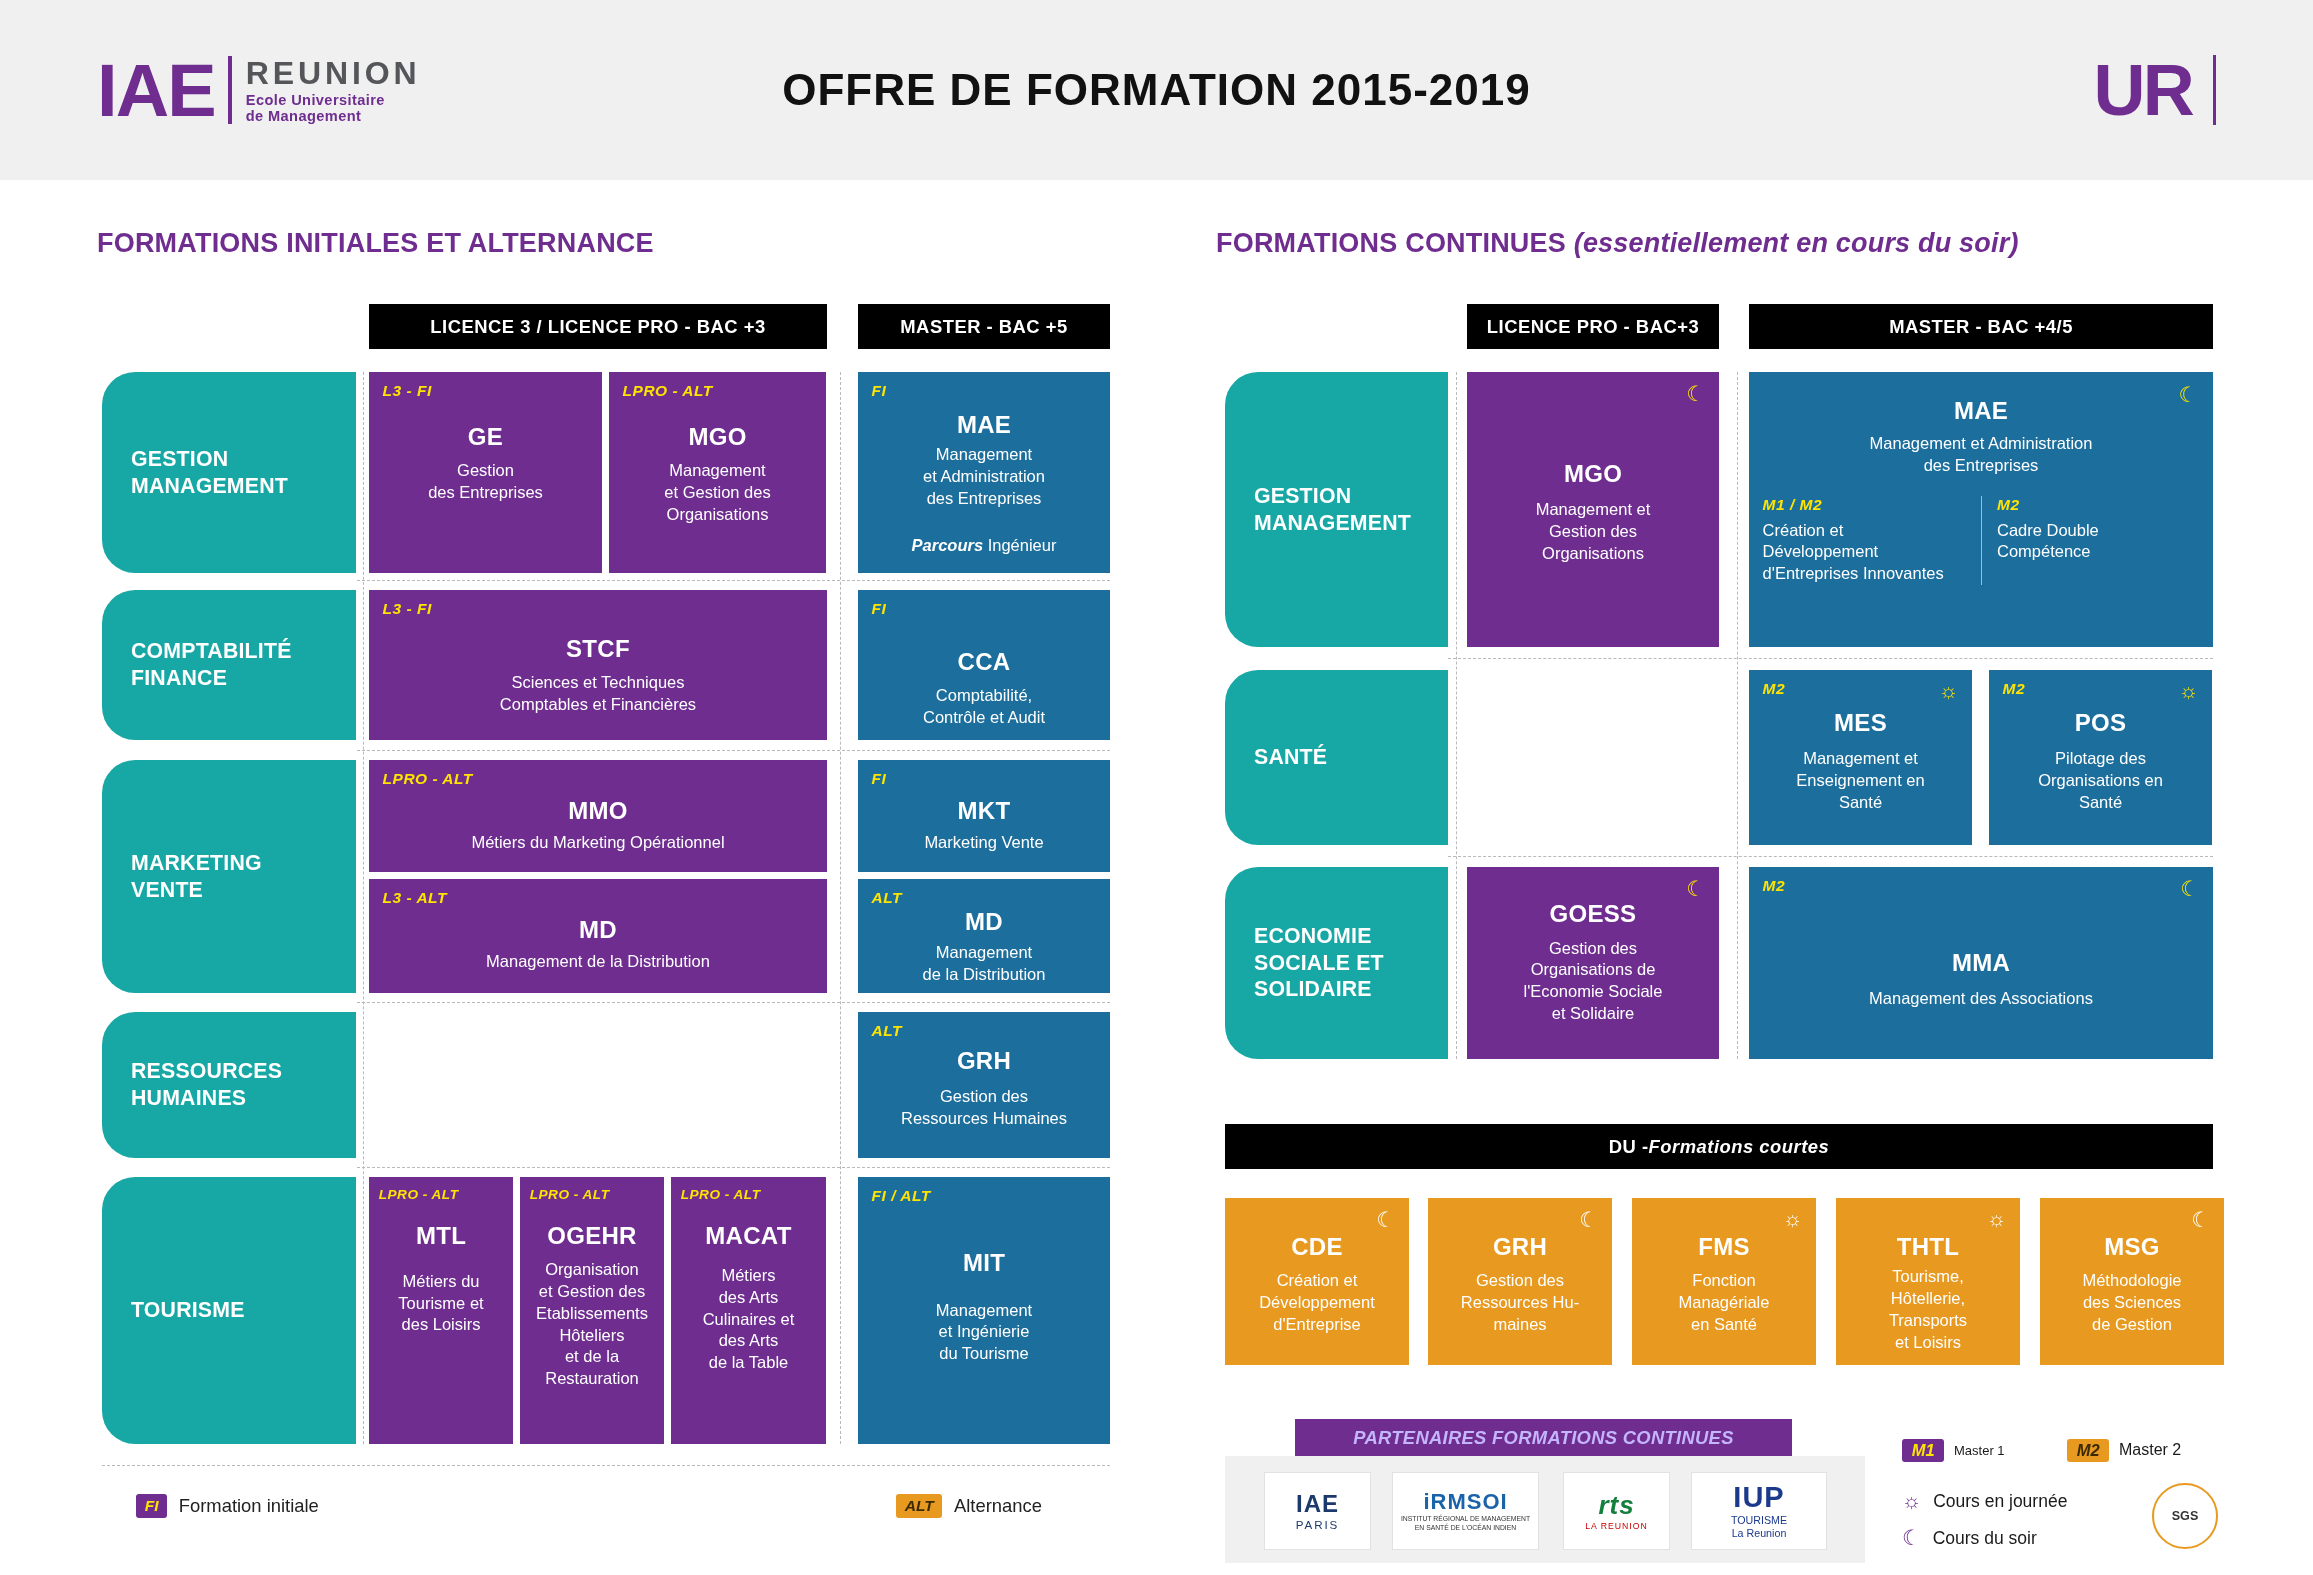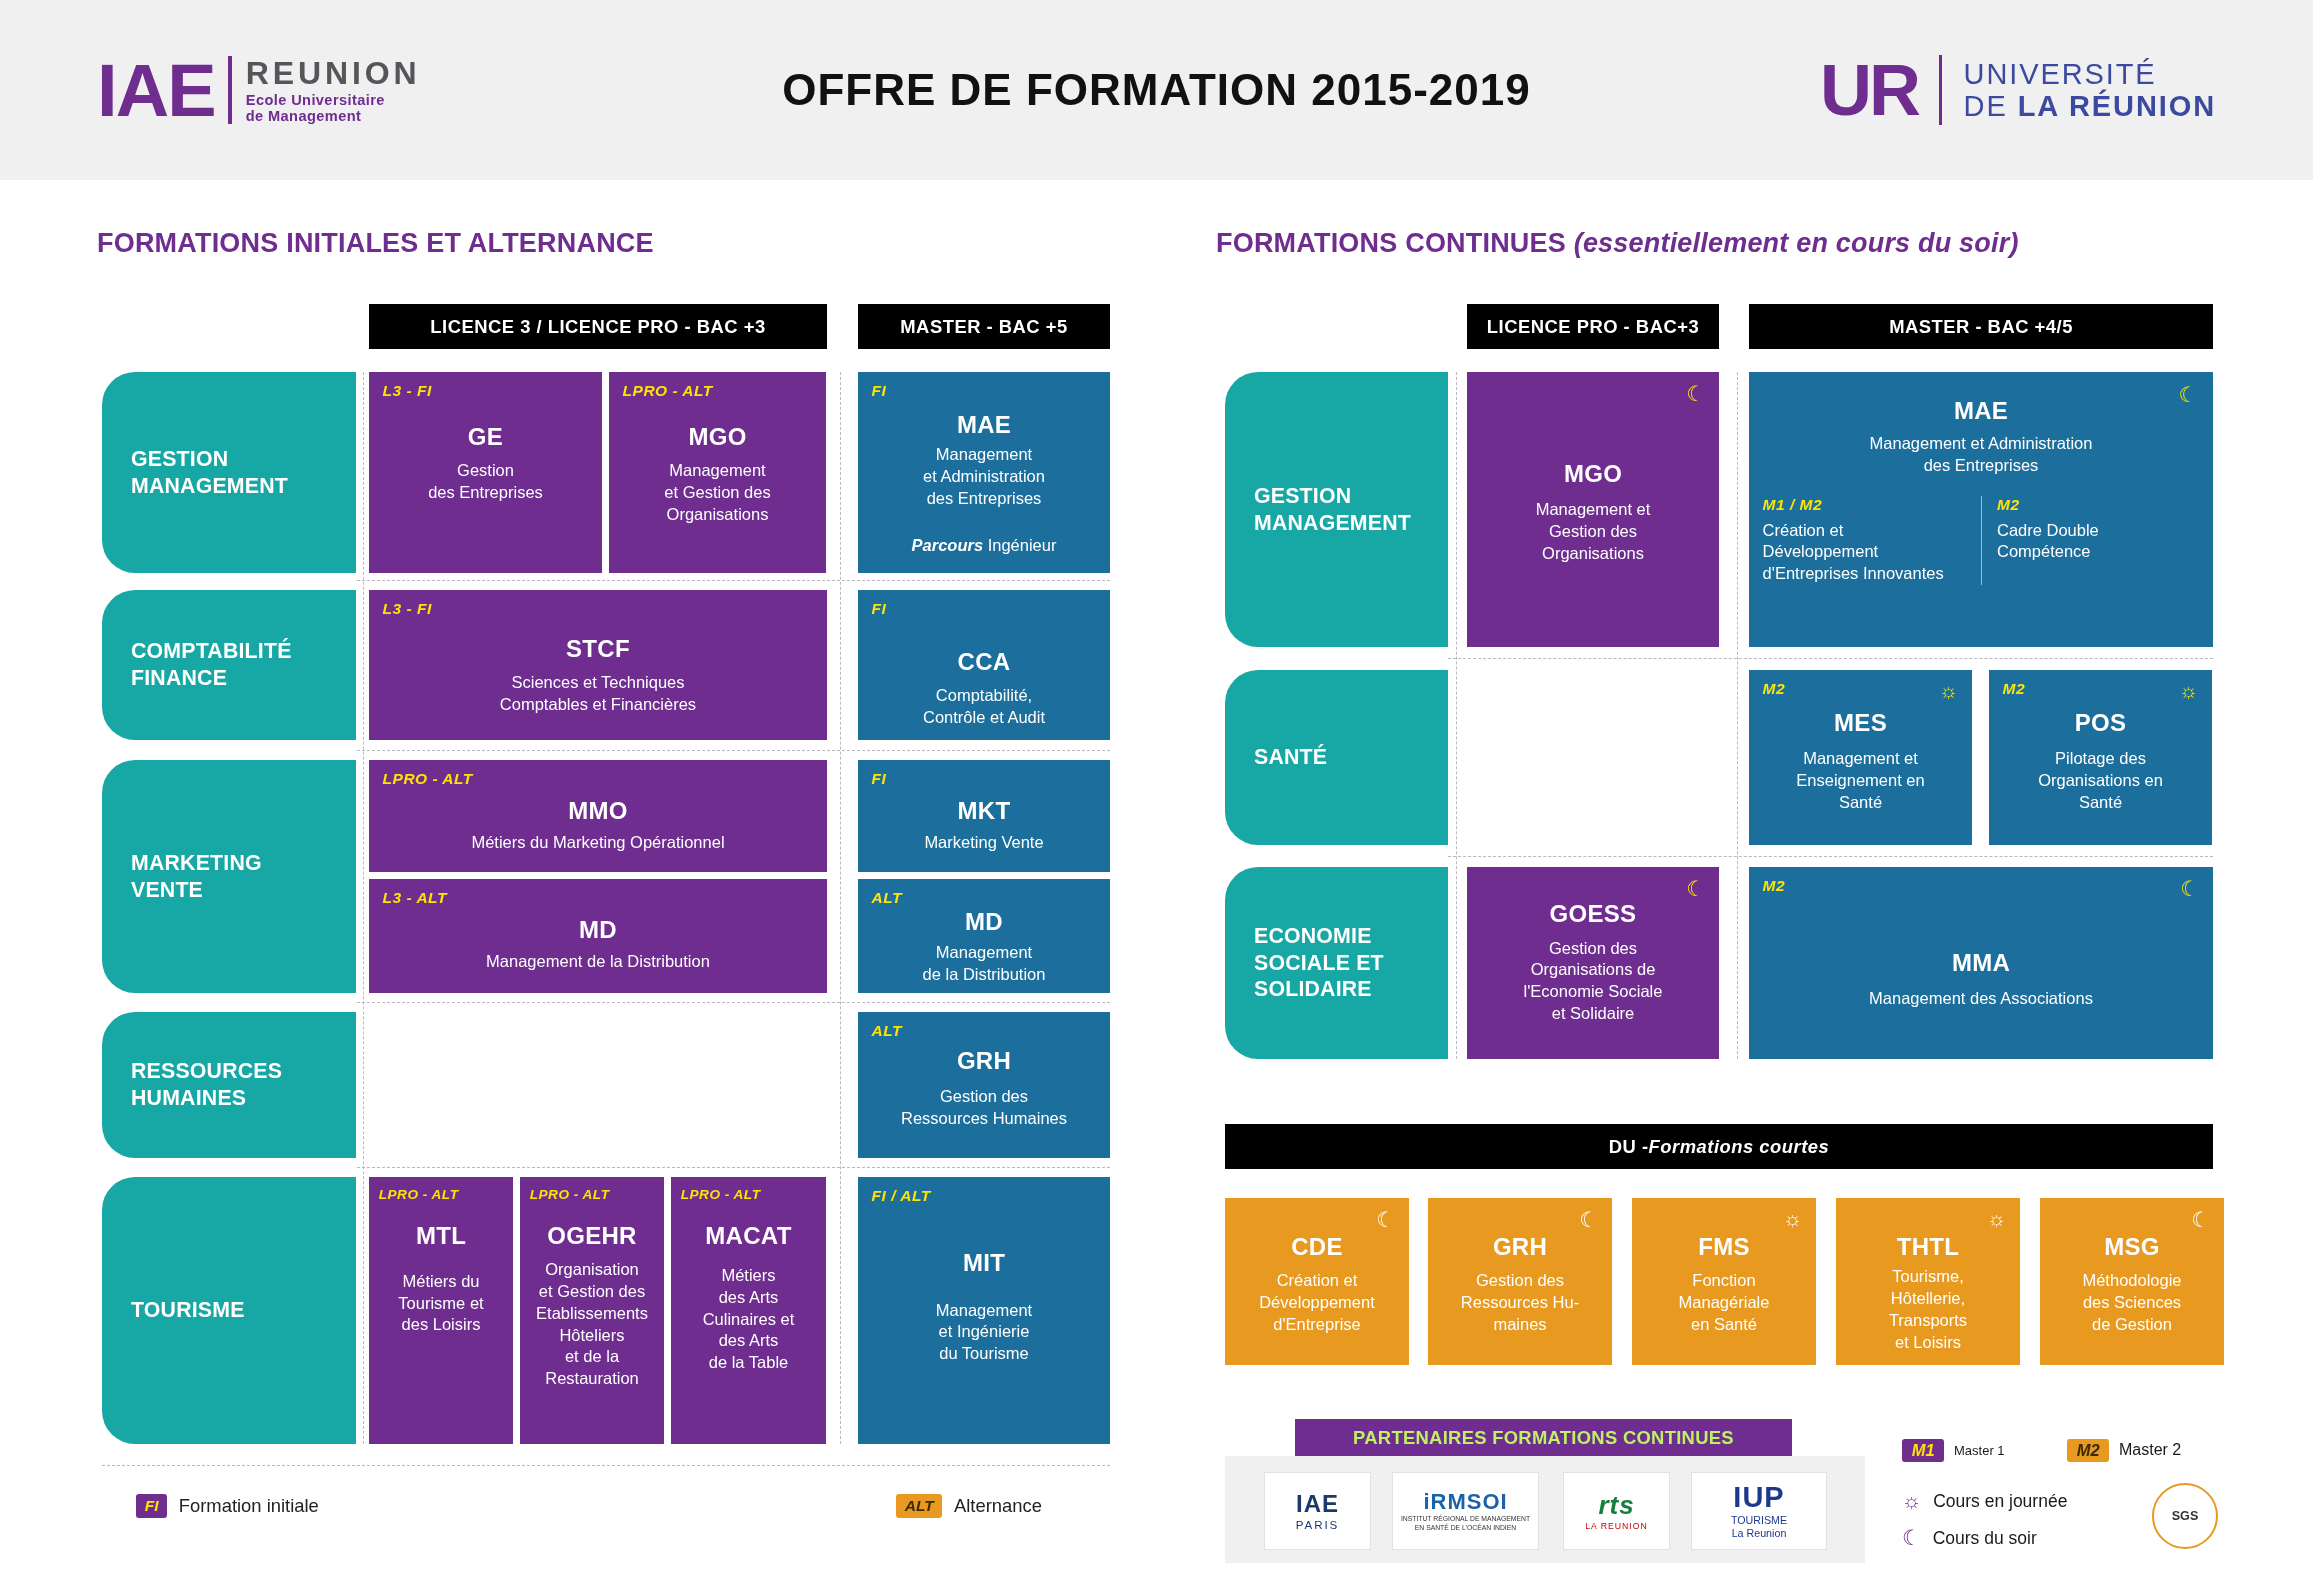--- a/index.html
+++ b/index.html
@@ -85,23 +85,24 @@
   
   .legend-chip {
     display:inline-flex; align-items:center; justify-content:center;
     background:#6e2d8f; color:#ffe400; font-style:italic; font-weight:bold;
     font-size:15.5px; padding:2.9px 8.7px; border-radius:2.9px;
   }
   .legend-chip.alt { background:#e8991f; color:#3a2a00; }
   .legend-txt { font-size:18.4px; color:#222; }
 
   .partners-title {
-    position:absolute; background:#6e2d8f; color:#bef264; font-weight:bold;
+    position:absolute; background:#6e2d8f; color:#c4b5fd; font-weight:bold;
     font-size:18.4px; display:flex; align-items:center; justify-content:center;
     letter-spacing:0.3px;
+    font-style:italic;
   }
   .partners-box { position:absolute; background:#f0f0f1; }
   .plogo {
     position:absolute; background:#fff; display:flex; align-items:center;
     justify-content:center; flex-direction:column; border:1px solid #e2e2e2;
   }
   .plogo .p1 { font-weight:bold; letter-spacing:1px; }
   .mchip {
     display:inline-flex; align-items:center; justify-content:center;
     background:#6e2d8f; color:#ffe400; font-style:italic; font-weight:bold;
@@ -119,26 +120,20 @@
     <span class="iae-right">
       <div class="iae-reunion">REUNION</div>
       <div class="iae-sub1">Ecole Universitaire</div>
       <div class="iae-sub2">de Management</div>
     </span>
   </div>
   <div class="main-title">OFFRE DE FORMATION 2015-2019</div>
   <div class="logo-ur">
     <span class="ur-mark">UR</span>
     <span class="ur-sep"></span>
-    <span class="ur-lines">
-      <div class="ur-l1">UNIVERSITÉ</div>
-      <div class="ur-l2">
-        <span>DE </span><b>LA RÉUNION</b>
-      </div>
-    </span>
   </div>
 </div>
 
 <div class="sec-title" style="left:97px; top:228px;">FORMATIONS INITIALES ET ALTERNANCE</div>
 <div class="sec-title" style="left:1216px; top:228px;">
   <span>FORMATIONS CONTINUES</span>
   <span class="it">(essentiellement en cours du soir)</span>
 </div>
 
 <div class="bar" style="left:369px; top:304px; width:458px; height:45px;">LICENCE 3 / LICENCE PRO - BAC +3</div>

